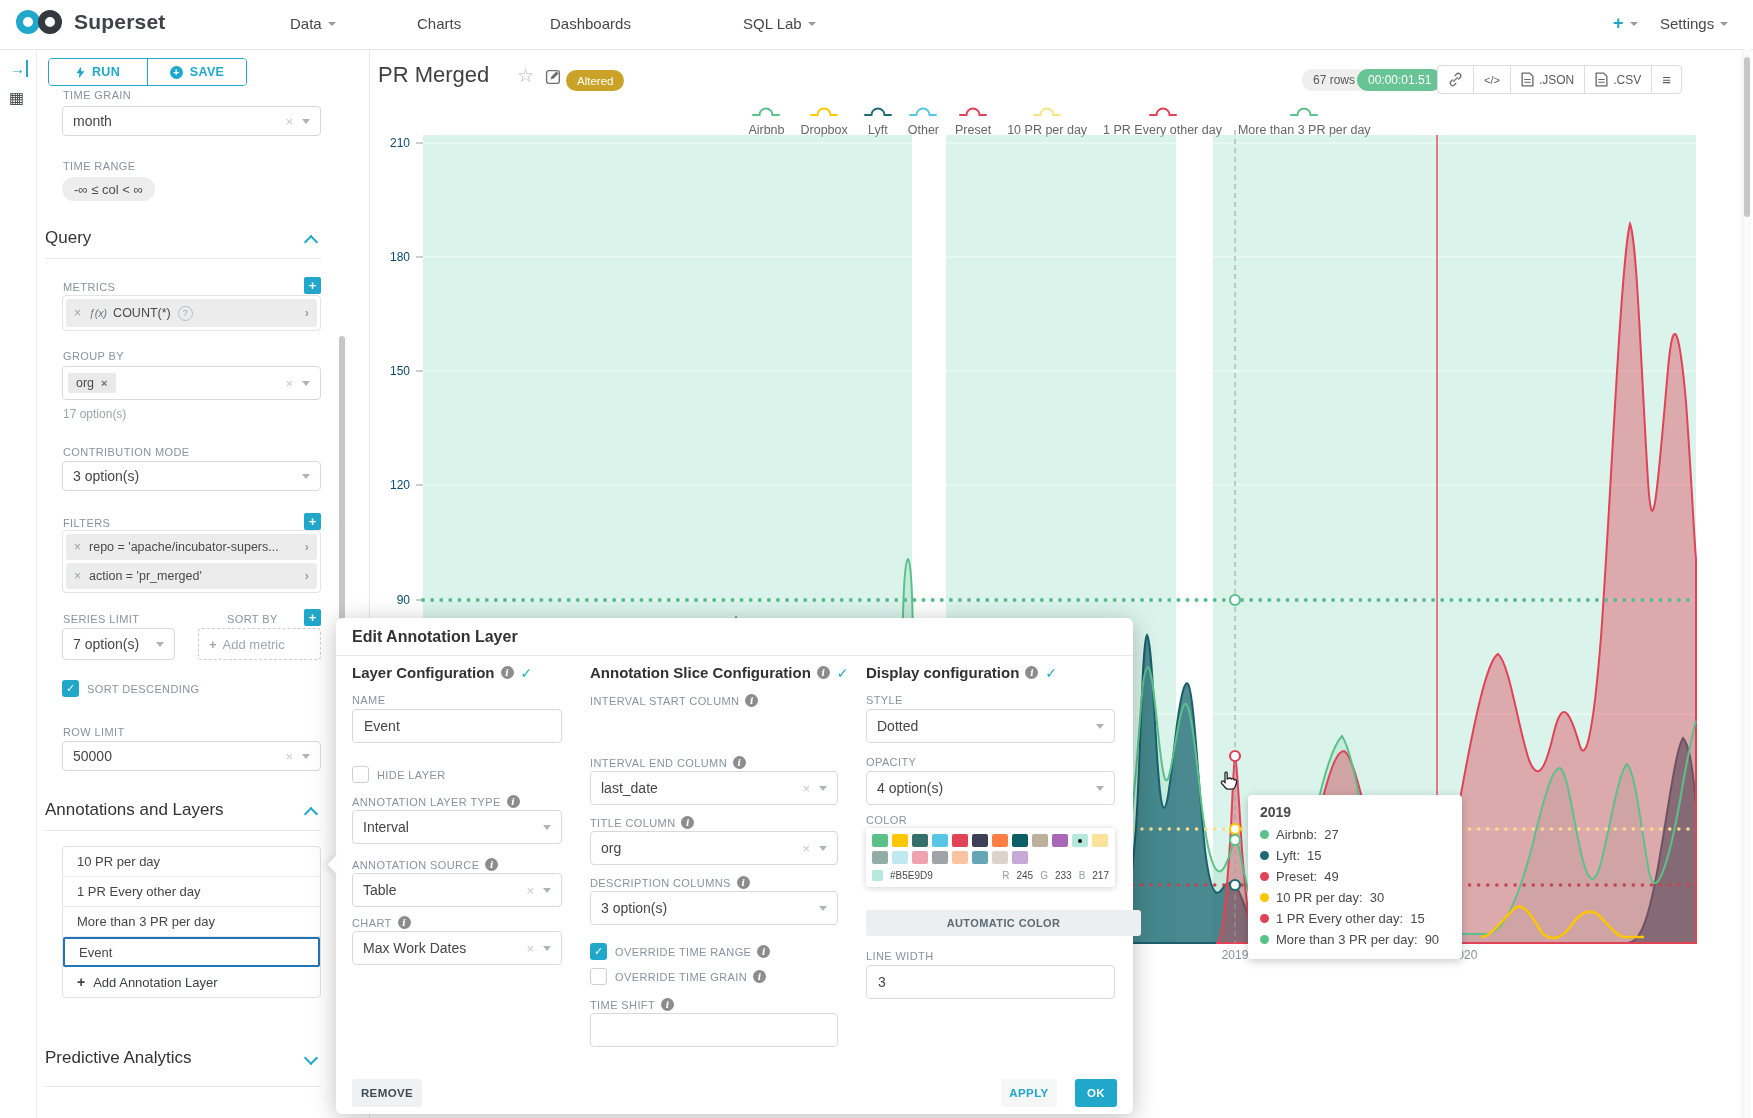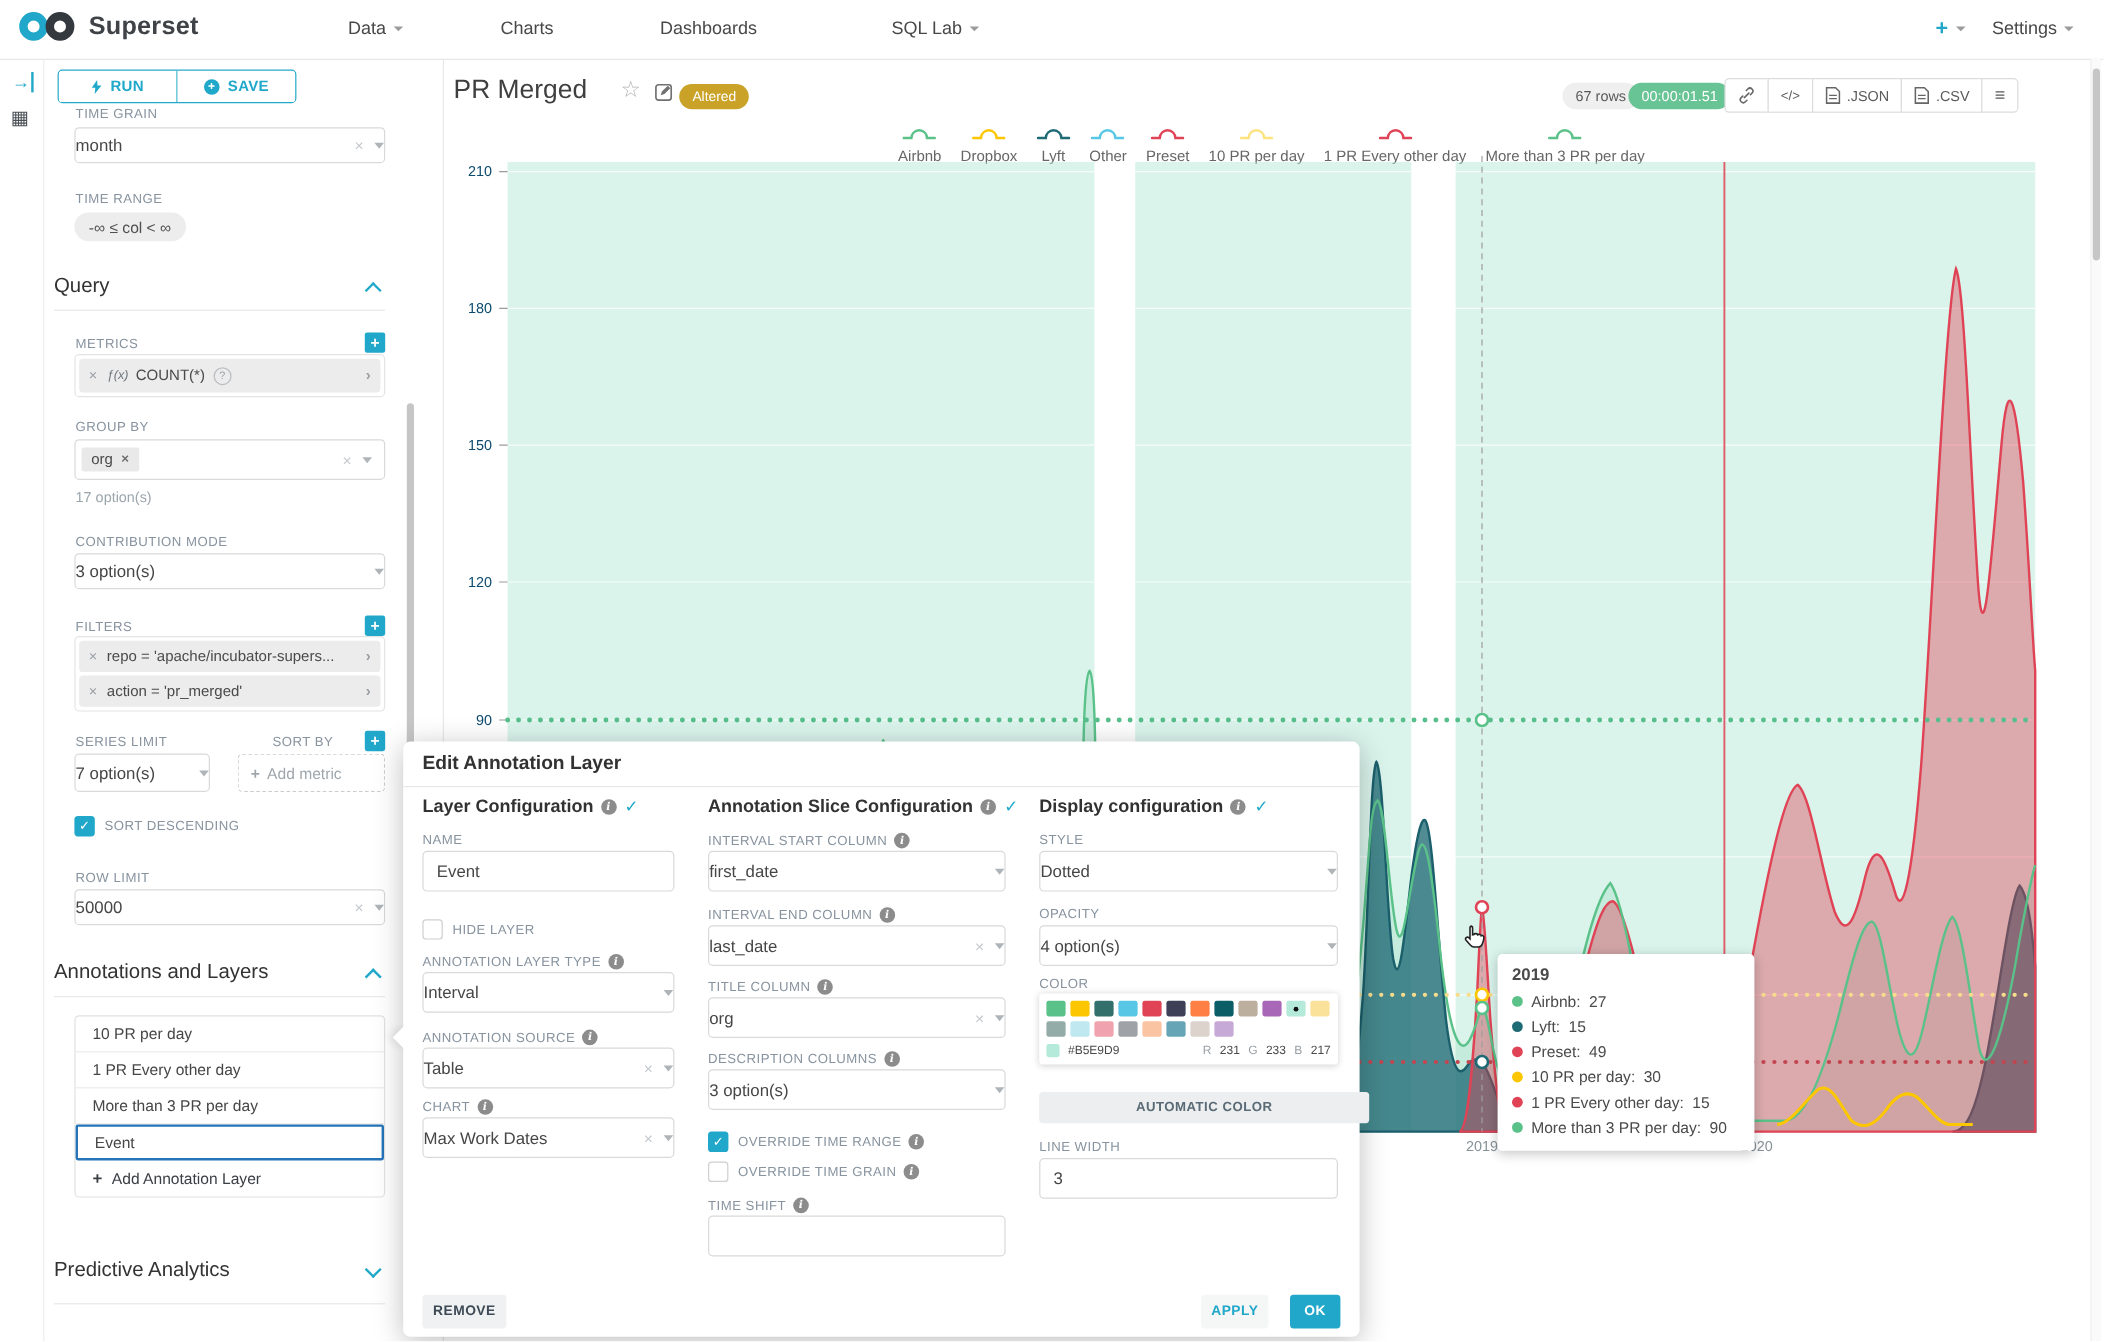--- a/index.html
+++ b/index.html
@@ -11,21 +11,21 @@
   .brand-text{font-size:21px;font-weight:bold;color:#3F4247;letter-spacing:.2px;}
   .navitem{position:absolute;top:15px;font-size:15px;color:#484848;display:flex;align-items:center;gap:6px;cursor:pointer;}
   .navcaret{width:0;height:0;border-left:4px solid transparent;border-right:4px solid transparent;border-top:4.5px solid #9B9B9B;}
   .pluslink{color:#20A7C9;font-weight:bold;font-size:18px;}
   
   .rail-divider{position:absolute;left:36px;top:49px;width:1px;height:1069px;background:#EDEDED;}
   .main-divider{position:absolute;left:369px;top:49px;width:1px;height:1069px;background:#E9E9E9;}
   .railicon{position:absolute;font-size:15px;color:#4A5056;cursor:pointer;}
   
   .flabel{font-size:11px;color:#87939F;letter-spacing:.4px;display:flex;align-items:center;font-weight:500;}
-  .sel{position:absolute;display:flex;align-items:center;border:1px solid #D9D9D9;border-radius:4px;background:#fff;padding:0 0;height:30px;font-size:14px;color:#464646;box-sizing:border-box;}
+  .sel{position:absolute;display:flex;align-items:center;border:1px solid #D9D9D9;border-radius:4px;background:#fff;padding:0 10px;height:30px;font-size:14px;color:#464646;box-sizing:border-box;}
   .sel .sp{flex:1;}
   .xicon{color:#C4C8CC;font-size:13px;margin-right:9px;cursor:pointer;line-height:1;}
   .caret{width:0;height:0;border-left:4.5px solid transparent;border-right:4.5px solid transparent;border-top:5px solid #AFB4B8;cursor:pointer;}
   .sectitle{font-size:17px;color:#333;font-weight:400;}
   .chev{width:8px;height:8px;border-left:2px solid #1FA8C9;border-bottom:2px solid #1FA8C9;display:inline-block;cursor:pointer;}
   .chev.up{transform:rotate(135deg);}
   .chev.down{transform:rotate(-45deg);}
   .hr{position:absolute;height:1px;background:#E8E8E8;}
   .plusbtn{position:absolute;width:17px;height:17px;background:#20A7C9;color:#fff;border-radius:2px;display:flex;align-items:center;justify-content:center;font-size:13px;font-weight:bold;cursor:pointer;line-height:1;}
   .chipbox{position:absolute;border:1px solid #E4E4E4;border-radius:4px;background:#fff;box-sizing:border-box;padding:3px;}
@@ -498,25 +498,20 @@
 
     <div class="msec abs" style="left:254px;top:46px;">
       <span>Annotation Slice Configuration</span>
       <span class="info">i</span>
       <span class="okcheck">✓</span>
     </div>
     <div class="flabel abs" style="left:254px;top:76px;">
         <span>INTERVAL START COLUMN</span>
         <span class="info">i</span>
       </div>
-    <div class="sel msel" style="left:254px;top:91px;width:248px;">
-      <span>first_date</span>
-        <span class="sp"></span>
-        <span class="caret"></span>
-    </div>
     <div class="flabel abs" style="left:254px;top:138px;">
         <span>INTERVAL END COLUMN</span>
         <span class="info">i</span>
       </div>
     <div class="sel msel" style="left:254px;top:153px;width:248px;">
       <span>last_date</span>
         <span class="sp"></span>
       <span class="xicon">×</span>
       <span class="caret"></span>
     </div>
@@ -604,21 +599,21 @@
         <span class="sw" style="background-color: rgb(250, 195, 162);"></span>
         <span class="sw" style="background-color: rgb(102, 165, 181);"></span>
         <span class="sw" style="background-color: rgb(220, 212, 204);"></span>
         <span class="sw" style="background-color: rgb(199, 169, 216);"></span>
       </div>
       <div class="hexrow">
         <span class="minisw" style="background-color: rgb(181, 233, 217);"></span>
         <span>#B5E9D9</span>
         <span style="flex:1;"></span>
         <span class="gl">R</span>
-          <span>231</span>
+          <span>245</span>
         <span class="gl">G</span>
           <span>233</span>
         <span class="gl">B</span>
           <span>217</span>
       </div>
     </div>
     <div class="autobtn" style="left:530px;top:292px;width:275px;">AUTOMATIC COLOR</div>
     <div class="flabel abs" style="left:530px;top:332px;">LINE WIDTH</div>
     <input class="minput" style="left: 530px; top: 347px; width: 249px;" value="3">
 

